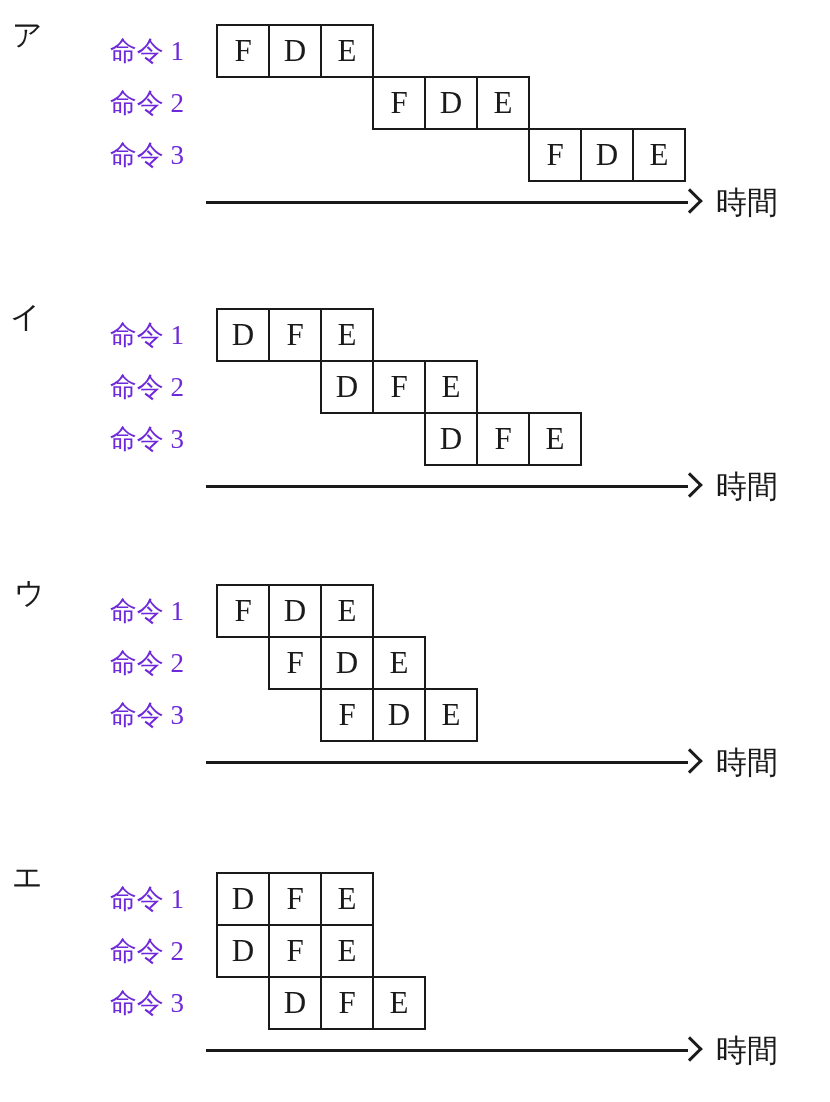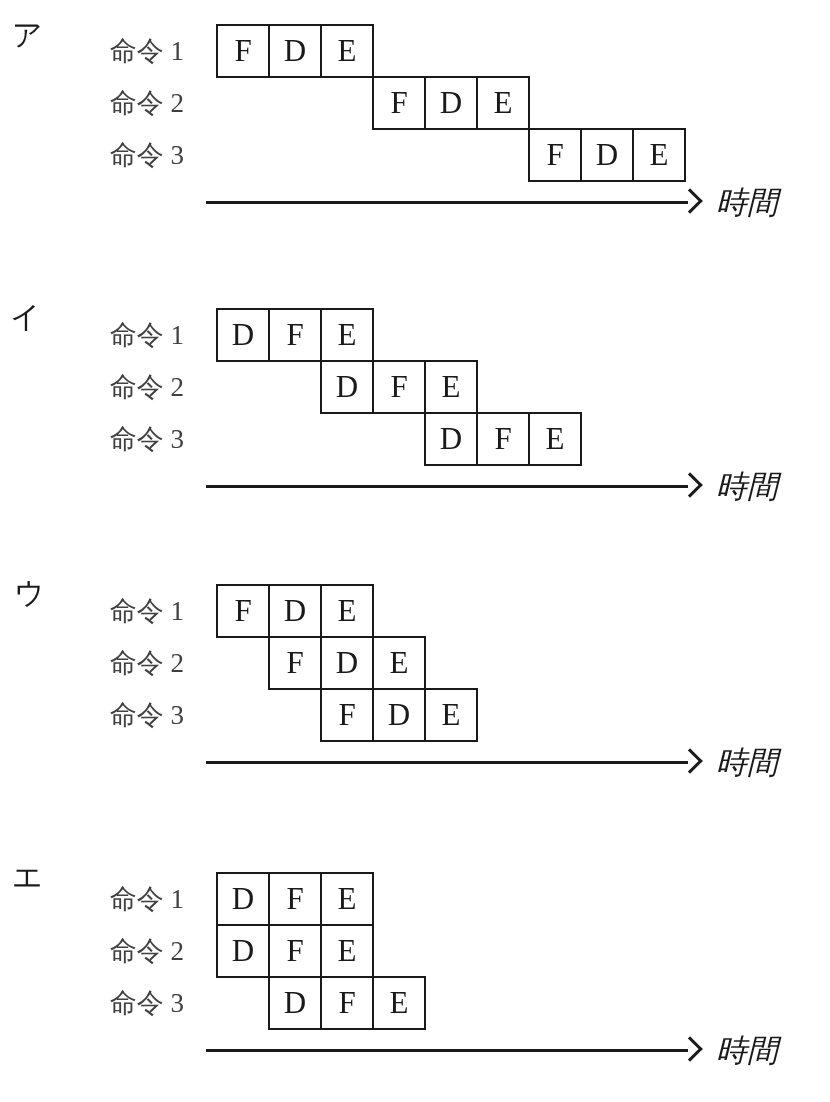--- a/index.html
+++ b/index.html
@@ -6,39 +6,39 @@
   body{
     width:830px;height:1102px;position:relative;background:#ffffff;
     font-family:"Liberation Serif","DejaVu Serif",serif;
     color:#1a1a1a;overflow:hidden;
   }
   .sec-label{
     position:absolute;font-size:30px;line-height:34px;color:#1a1a1a;
   }
   .row-label{
     position:absolute;width:96px;height:54px;line-height:54px;
-    text-align:right;font-size:27px;color:#404040;white-space:nowrap;
+    text-align:right;font-size:27px;color:#6d28d9;white-space:nowrap;
   }
   .cells{position:absolute;display:flex;}
   .cell{
     box-sizing:border-box;width:54px;height:54px;border:2px solid #1a1a1a;
     margin-left:-2px;display:flex;align-items:center;justify-content:center;
     font-size:31px;background:#ffffff;
   }
   .cell:first-child{margin-left:0;}
   .arrow-shaft{
     position:absolute;left:206px;width:482px;height:3px;background:#1a1a1a;
   }
   .arrow-head{
     position:absolute;left:681px;width:15px;height:15px;
     border-top:3px solid #1a1a1a;border-right:3px solid #1a1a1a;
     transform:rotate(45deg);
   }
   .time-label{
-    position:absolute;left:716px;font-size:31px;line-height:34px;white-space:nowrap;font-style:italic;
+    position:absolute;left:716px;font-size:31px;line-height:34px;white-space:nowrap;
   }
 </style>
 </head>
 <body>
 
 <div>
   <div class="sec-label" style="left:12px;top:18px">ア</div>
 
   <div class="row-label" style="left:88px;top:24px">命令 1</div>
   <div class="cells" style="left:216px;top:24px">

